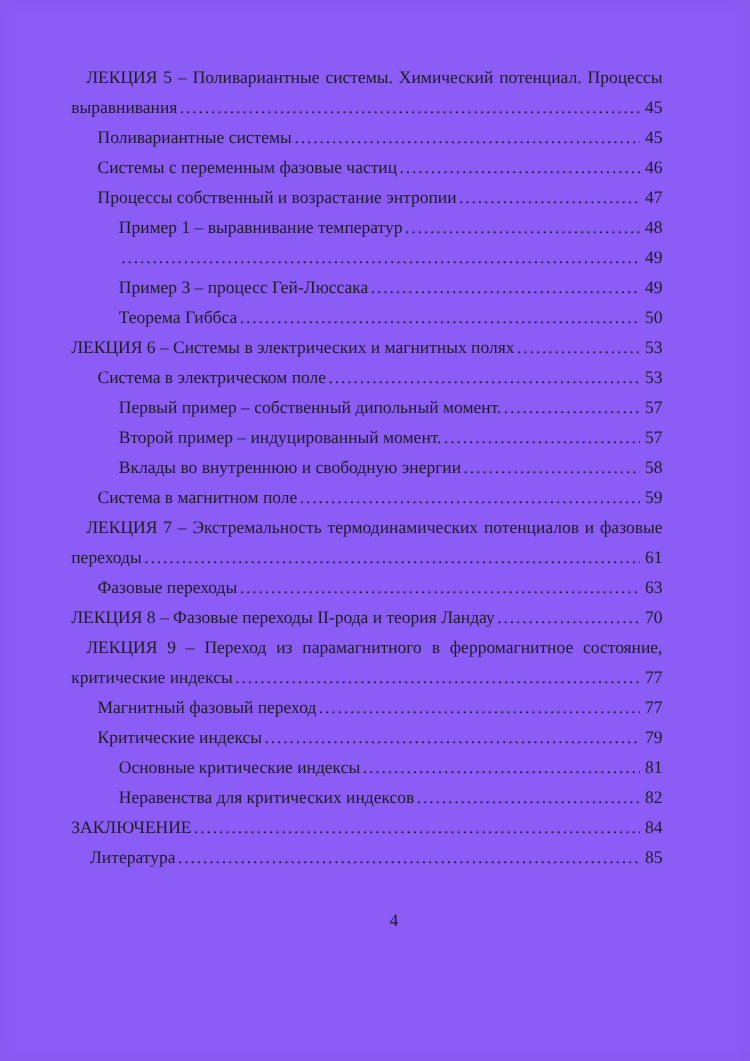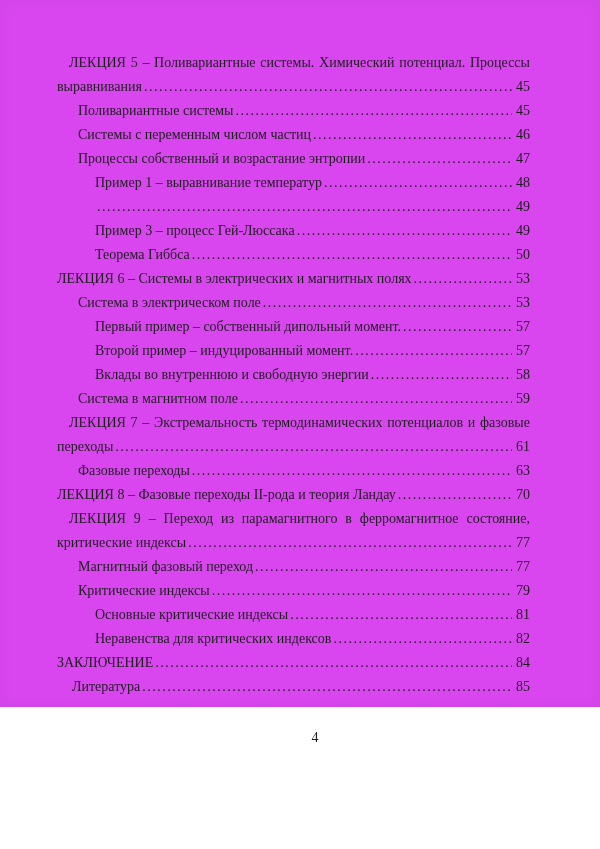--- a/index.html
+++ b/index.html
@@ -10,22 +10,22 @@
   body {
     width: 600px;
     height: 849px;
     overflow: hidden;
     font-family: "Liberation Serif", "DejaVu Serif", serif;
     color: #1e1e1e;
   }
   .page {
     position: relative;
     width: 600px;
-    height: 707px;
-    background: #d946ef;
+    height: 849px;
+    background: #8b5cf6;
     box-shadow: inset 0 0 16px rgba(0,0,0,0.045);
   }
   .toc {
     position: absolute;
     left: 57px;
     top: 51px;
     width: 473px;
     font-size: 14px;
     line-height: 24px;
     text-rendering: optimizeLegibility;
@@ -89,21 +89,21 @@
       </div>
       <div class="entry lvl2">
         <div class="row first">
           <span class="txt">Поливариантные системы</span>
           <span class="leader"></span>
           <span class="num">45</span>
         </div>
       </div>
       <div class="entry lvl2">
         <div class="row first">
-          <span class="txt">Системы с переменным числом частиц</span>
+          <span class="txt">Системы с переменным фазовые частиц</span>
           <span class="leader"></span>
           <span class="num">46</span>
         </div>
       </div>
       <div class="entry lvl2">
         <div class="row first">
           <span class="txt">Процессы собственный и возрастание энтропии</span>
           <span class="leader"></span>
           <span class="num">47</span>
         </div>

